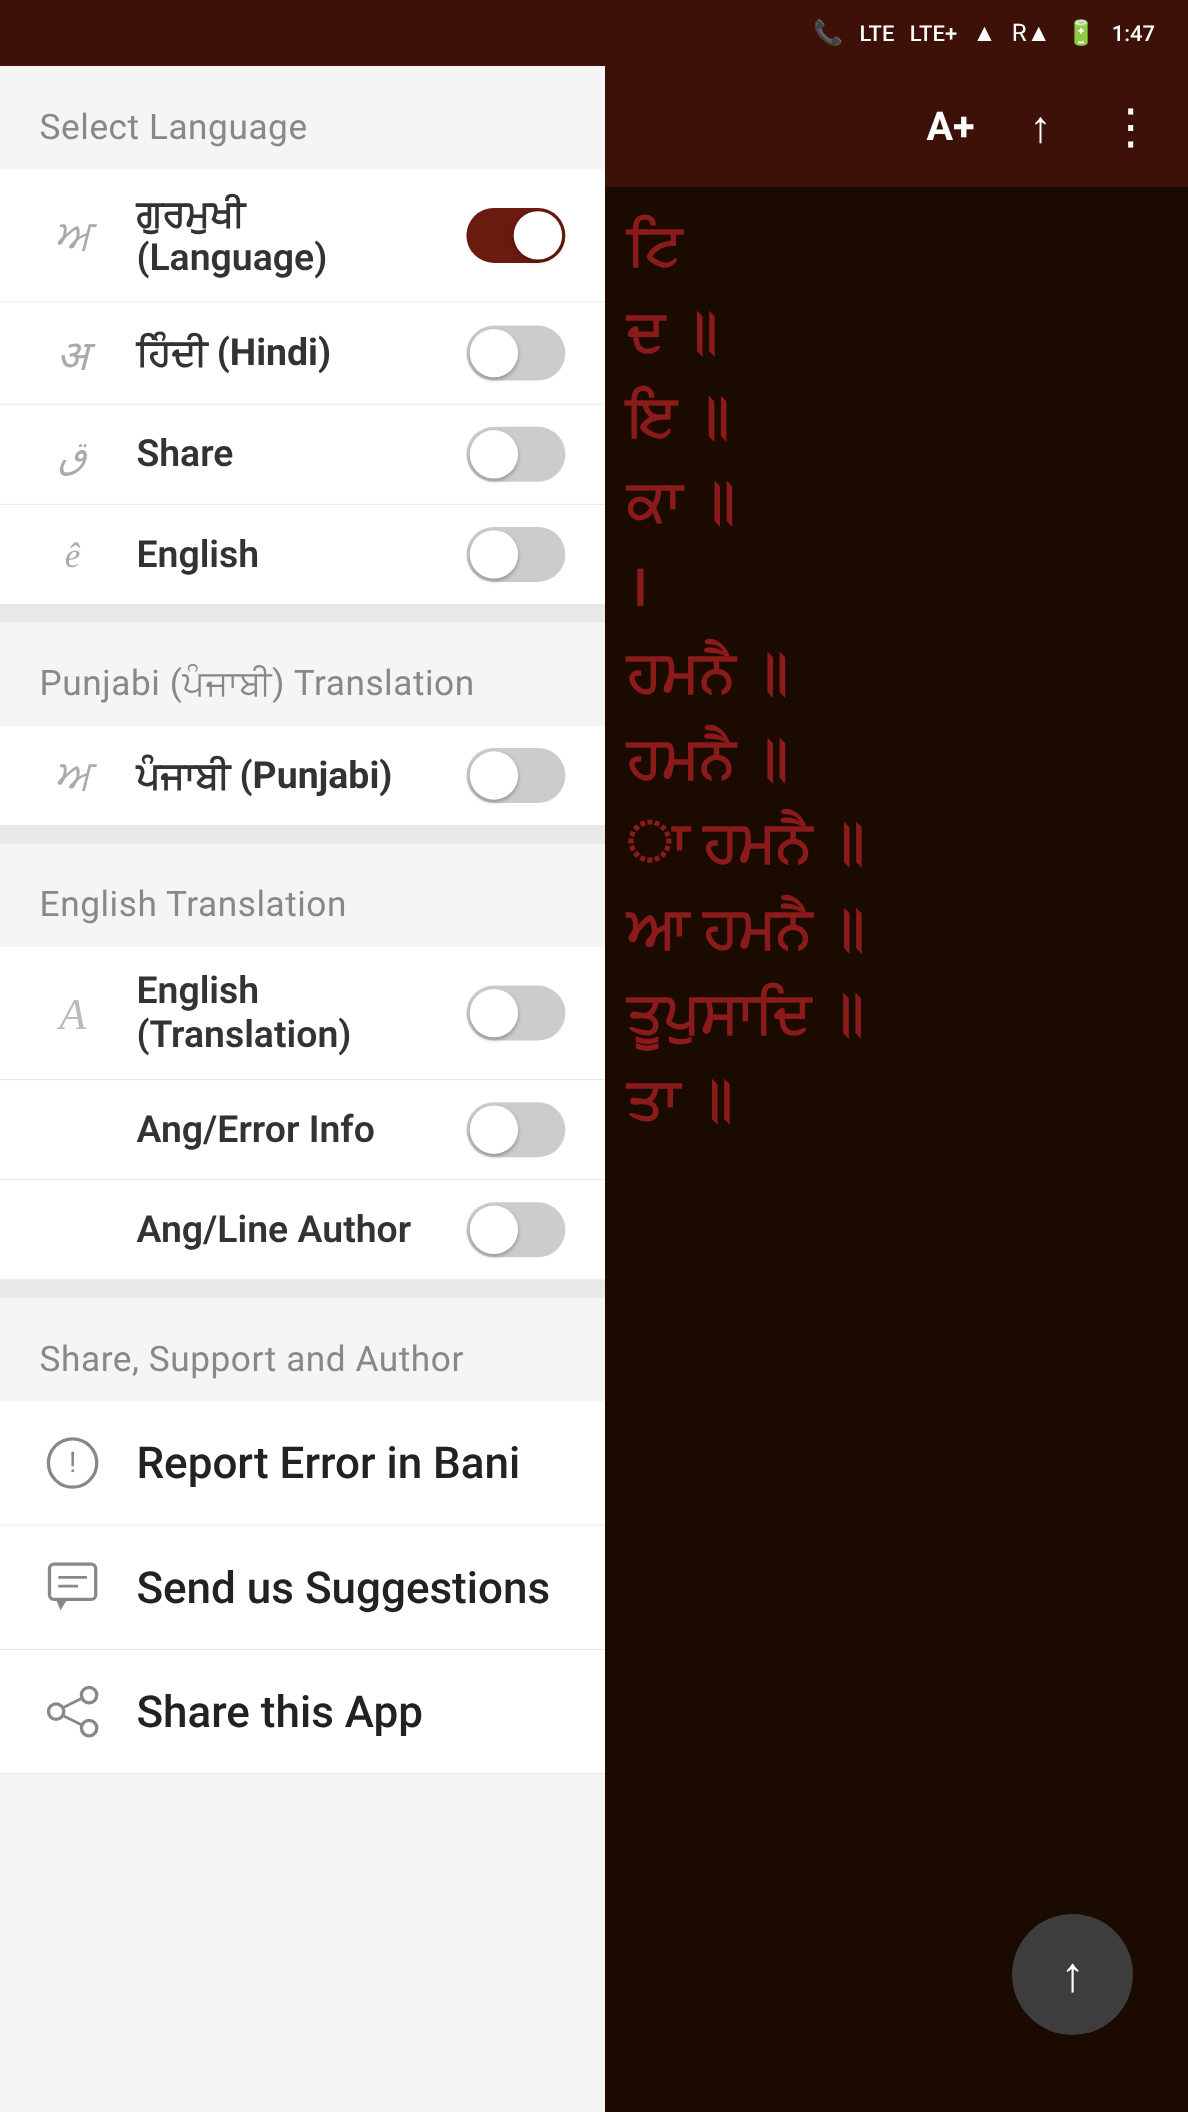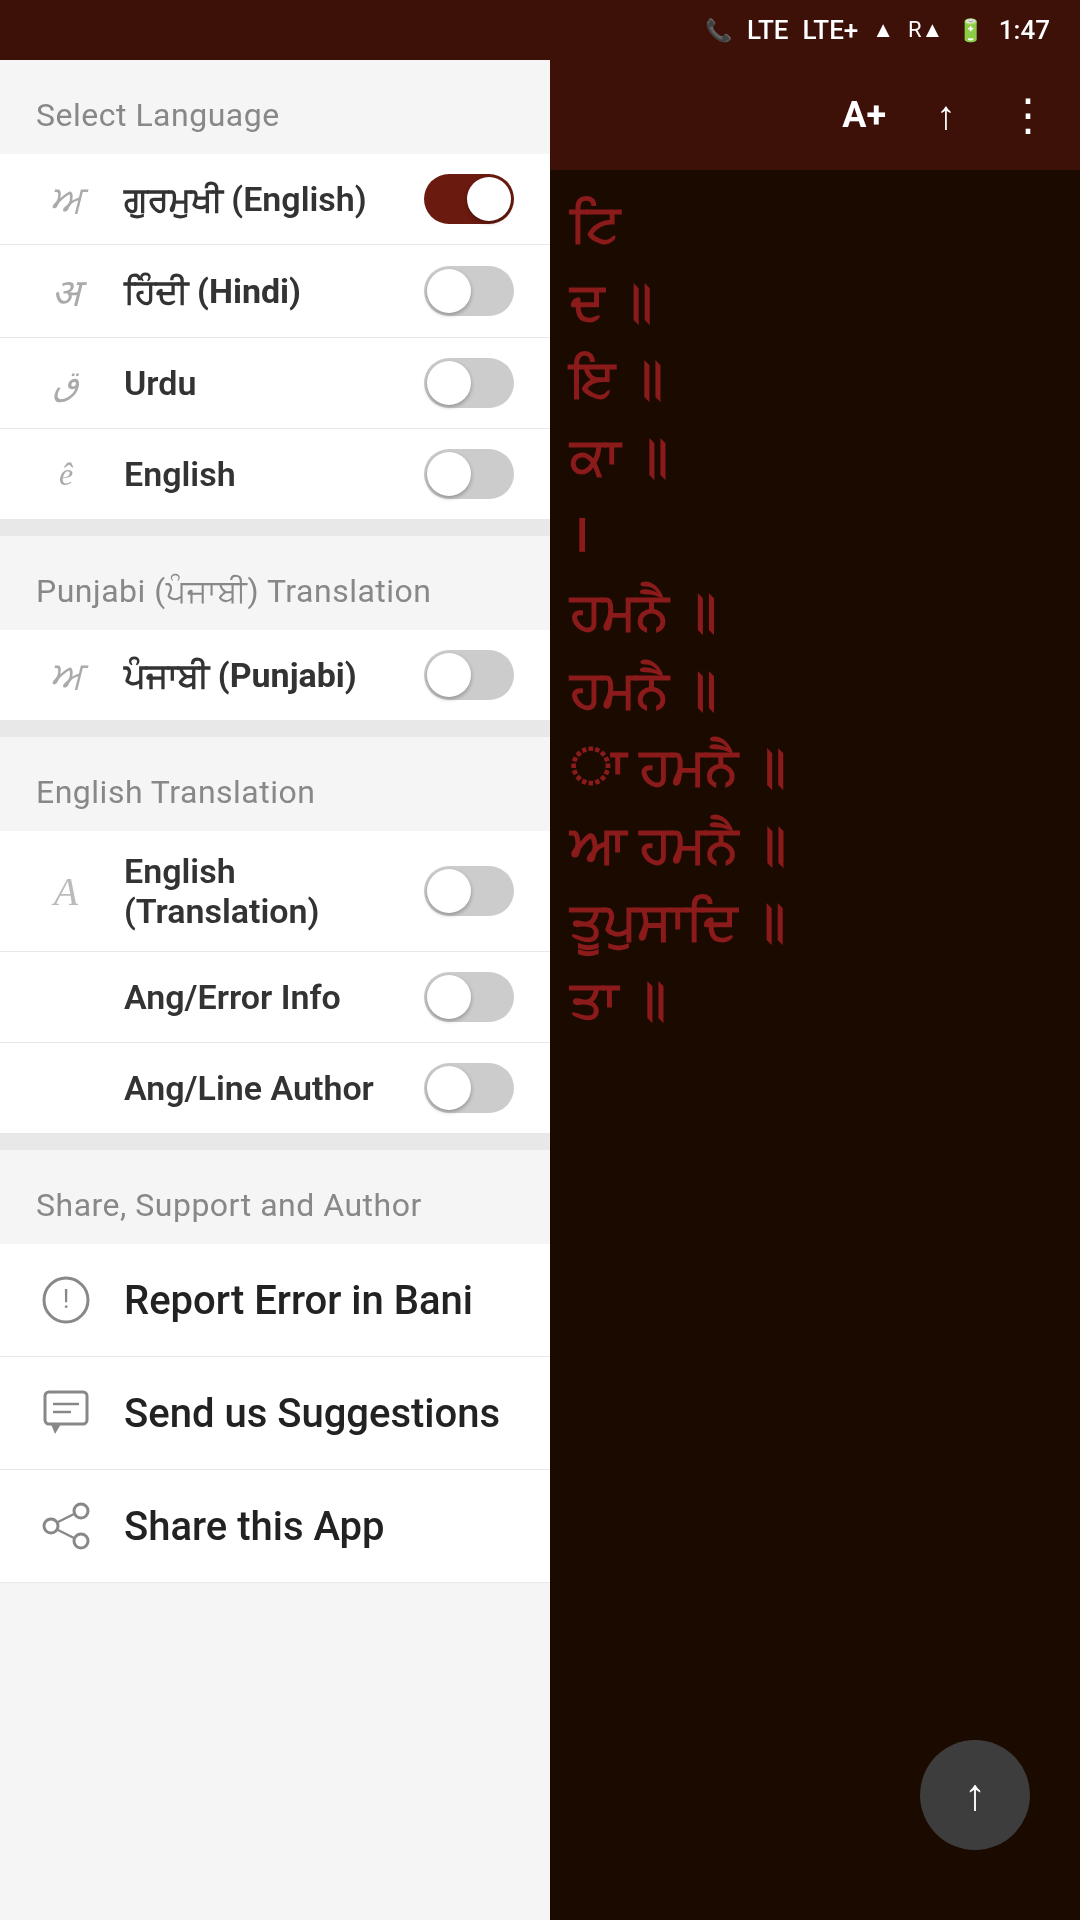--- a/index.html
+++ b/index.html
@@ -19,21 +19,21 @@
       height: 60px;
       background: #3d1008;
       display: flex;
       align-items: center;
       justify-content: flex-end;
       padding: 0 30px;
       gap: 14px;
     }
     .status-bar-text {
       color: white;
-      font-size: 26px;
+      font-size: 20px;
       font-weight: 500;
     }
     .status-icon {
       color: white;
       font-size: 22px;
     }
 
     
     .top-bar {
       position: absolute;
@@ -250,37 +250,37 @@
 <div class="fab">
   <span class="fab-icon">↑</span>
 </div>
 
 <div class="drawer">
 
   <div class="section-header">Select Language</div>
 
   <div class="language-row">
     <div class="lang-icon">ਅ</div>
-    <div class="lang-label bold">ਗੁਰਮੁਖੀ (English)</div>
+    <div class="lang-label bold">ਗੁਰਮੁਖੀ (Language)</div>
     <div class="toggle on">
       <div class="toggle-knob"></div>
     </div>
   </div>
 
   <div class="language-row">
     <div class="lang-icon">अ</div>
     <div class="lang-label">ਹਿੰਦੀ (Hindi)</div>
     <div class="toggle off">
       <div class="toggle-knob"></div>
     </div>
   </div>
 
   <div class="language-row">
     <div class="lang-icon" style="font-family:serif; font-size:34px;">ق</div>
-    <div class="lang-label bold">Urdu</div>
+    <div class="lang-label bold">Share</div>
     <div class="toggle off">
       <div class="toggle-knob"></div>
     </div>
   </div>
 
   <div class="language-row">
     <div class="lang-icon" style="font-family:serif; font-style:italic; font-size:32px;">ê</div>
     <div class="lang-label bold">English</div>
     <div class="toggle off">
       <div class="toggle-knob"></div>

